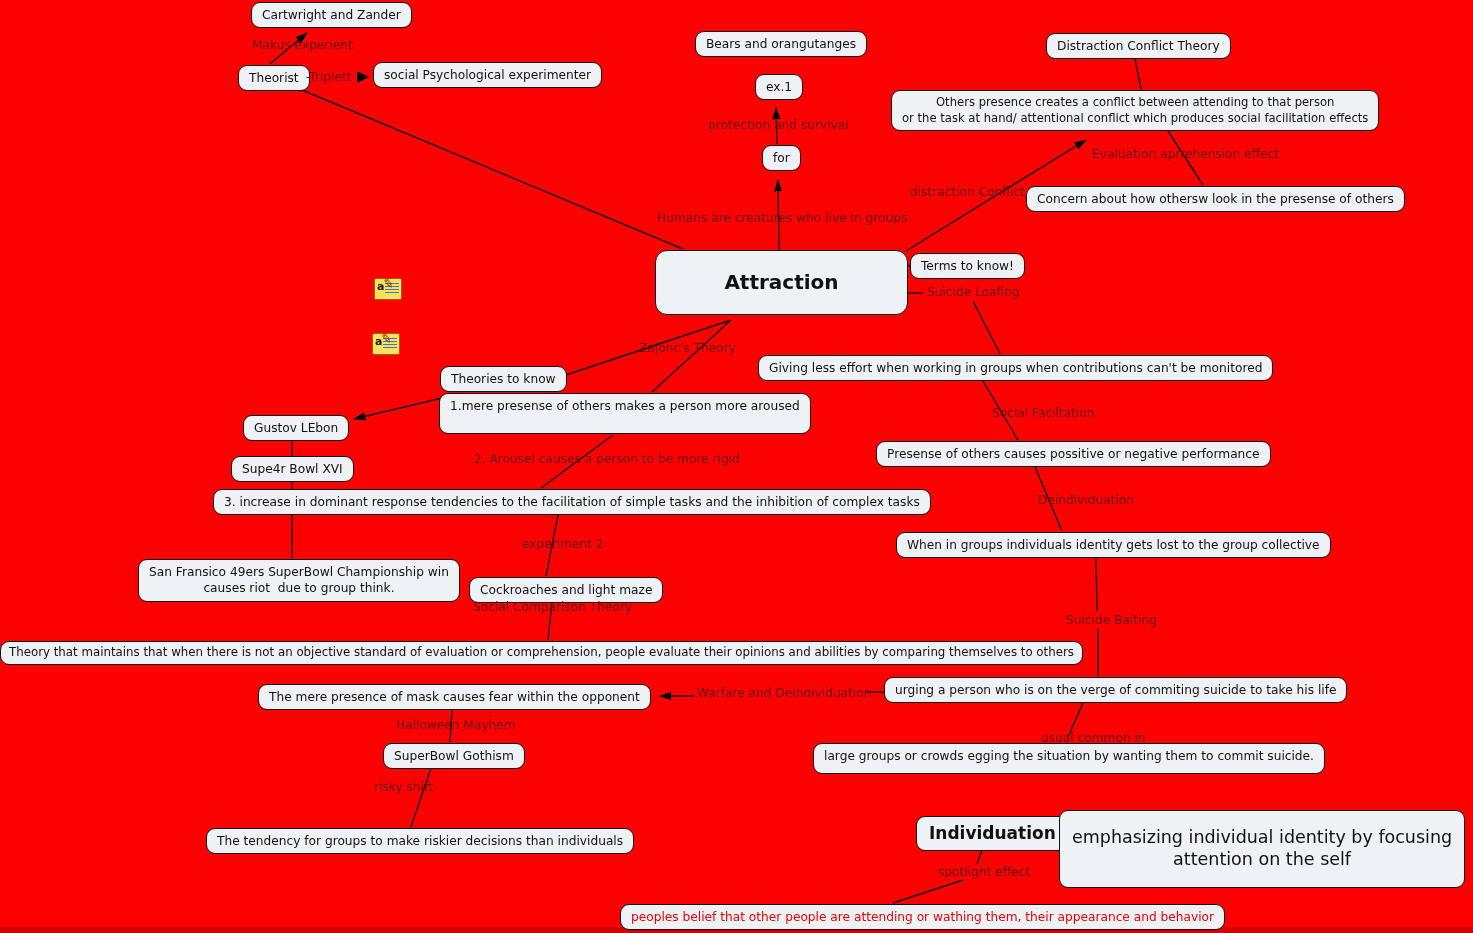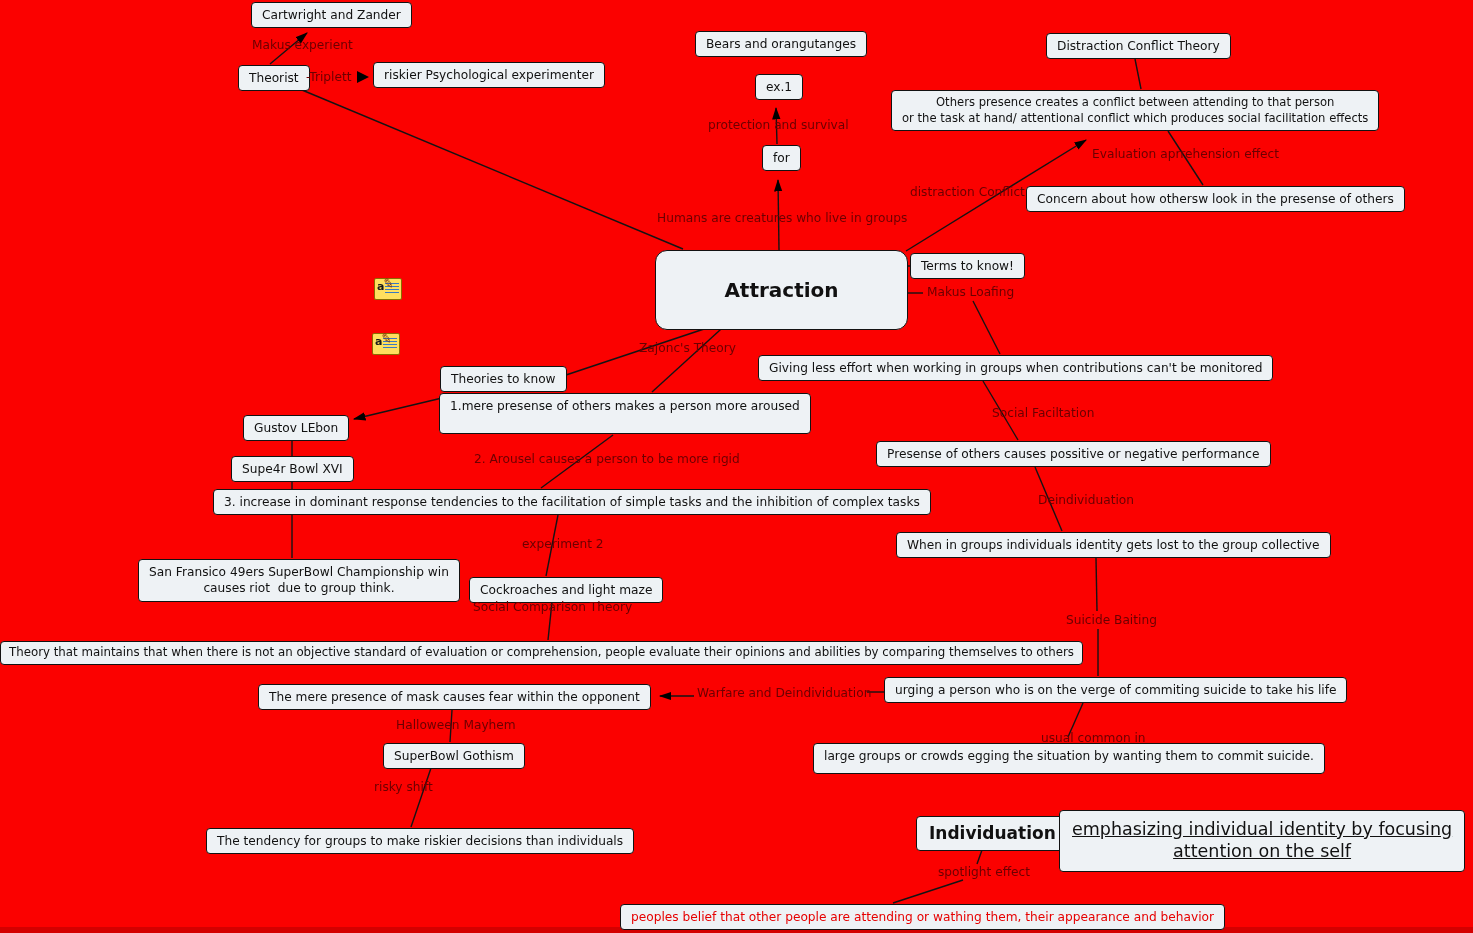--- a/index.html
+++ b/index.html
@@ -4,35 +4,35 @@
 <style>
   html,body{margin:0;padding:0;}
   body{
     width:1473px;height:933px;position:relative;overflow:hidden;
     background:#fb0100;
     font-family:"DejaVu Sans","Liberation Sans",sans-serif;
   }
   #lines{position:absolute;left:0;top:0;z-index:1;}
   .node{
     position:absolute;z-index:2;box-sizing:border-box;
-    background:#eef2f5;border:1.6px solid #121212;border-radius:4px;
+    background:#eef2f5;border:1.6px solid #121212;border-radius:9px;
     padding:4px 10px;font-size:12.2px;color:#111;
     white-space:pre;text-align:center;line-height:1.35;
   }
   .node.attraction{
-    width:253px;height:80px;border-radius:12px;
+    width:253px;height:65px;border-radius:12px;
     display:flex;align-items:center;justify-content:center;
     font-size:20px;font-weight:bold;
   }
   .node.tall{height:41px;overflow:hidden;}
   .node.tall2{height:31px;overflow:hidden;text-align:left;}
   .node.wide{font-size:11.8px;padding:3px 8px;}
   .node.twoline{font-size:11.6px;}
   .node.big{font-size:17px;padding:5px 12px;font-weight:bold;}
-  .node.bigger{font-size:17.5px;padding:8px 12px;line-height:1.25;text-decoration:underline;}
+  .node.bigger{font-size:17.5px;padding:16px 12px;line-height:1.25;}
   .node.redtext{color:#e60000;}
   .lbl{
     position:absolute;z-index:3;font-size:12.2px;color:#6b0000;white-space:pre;
   }
   .note-icon{
     position:absolute;width:26px;height:20px;z-index:2;
     background:#ffdf5e;border:1px solid #8a6c00;border-radius:2px;
   }
   .note-a{position:absolute;left:2px;top:1px;font-size:11px;font-weight:bold;color:#1a1a1a;line-height:1.2;}
   .note-lines{
@@ -84,21 +84,21 @@
     <line x1="906" y1="251" x2="1086" y2="140" marker-end="url(#arrow)"></line>
     <line x1="442" y1="398" x2="354" y2="419" marker-end="url(#arrow)"></line>
     <line x1="694" y1="696" x2="660" y2="696" marker-end="url(#arrow)"></line>
   </g>
 
   <polygon points="357,71 357,83 369,77" fill="#000"></polygon>
 </svg>
 
 <div class="node" style="left:251px;top:2px">Cartwright and Zander</div>
 <div class="node" style="left:238px;top:65px">Theorist</div>
-<div class="node" style="left:373px;top:62px">riskier Psychological experimenter</div>
+<div class="node" style="left:373px;top:62px">social Psychological experimenter</div>
 <div class="node" style="left:695px;top:31px">Bears and orangutanges</div>
 <div class="node" style="left:755px;top:74px">ex.1</div>
 <div class="node" style="left:762px;top:145px">for</div>
 <div class="node" style="left:1046px;top:33px">Distraction Conflict Theory</div>
 <div class="node twoline" style="left:891px;top:90px">Others presence creates a conflict between attending to that person
 or the task at hand/ attentional conflict which produces social facilitation effects</div>
 <div class="node" style="left:1026px;top:186px">Concern about how othersw look in the presense of others</div>
 <div class="node attraction" style="left:655px;top:250px">Attraction</div>
 <div class="node" style="left:910px;top:253px">Terms to know!</div>
 <div class="node" style="left:758px;top:355px">Giving less effort when working in groups when contributions can't be monitored</div>
@@ -122,21 +122,21 @@
 attention on the self</div>
 <div class="node" style="left:206px;top:828px">The tendency for groups to make riskier decisions than individuals</div>
 <div class="node redtext" style="left:620px;top:904px">peoples belief that other people are attending or wathing them, their appearance and behavior</div>
 
 <div class="lbl" style="left:252px;top:38px">Makus experient</div>
 <div class="lbl" style="left:306px;top:70px">-Triplett</div>
 <div class="lbl" style="left:708px;top:118px">protection and survival</div>
 <div class="lbl" style="left:657px;top:211px">Humans are creatures who live in groups</div>
 <div class="lbl" style="left:1092px;top:147px">Evaluation aprrehension effect</div>
 <div class="lbl" style="left:910px;top:185px">distraction Conflict</div>
-<div class="lbl" style="left:927px;top:285px">Makus Loafing</div>
+<div class="lbl" style="left:927px;top:285px">Suicide Loafing</div>
 <div class="lbl" style="left:639px;top:341px">Zajonc's Theory</div>
 <div class="lbl" style="left:992px;top:406px">Social Faciltation</div>
 <div class="lbl" style="left:474px;top:452px">2. Arousel causes a person to be more rigid</div>
 <div class="lbl" style="left:1038px;top:493px">Deindividuation</div>
 <div class="lbl" style="left:522px;top:537px">experiment 2</div>
 <div class="lbl" style="left:473px;top:600px">Social Comparison Theory</div>
 <div class="lbl" style="left:1066px;top:613px">Suicide Baiting</div>
 <div class="lbl" style="left:697px;top:686px">Warfare and Deindividuation</div>
 <div class="lbl" style="left:396px;top:718px">Halloween Mayhem</div>
 <div class="lbl" style="left:1041px;top:731px">usual common in</div>

